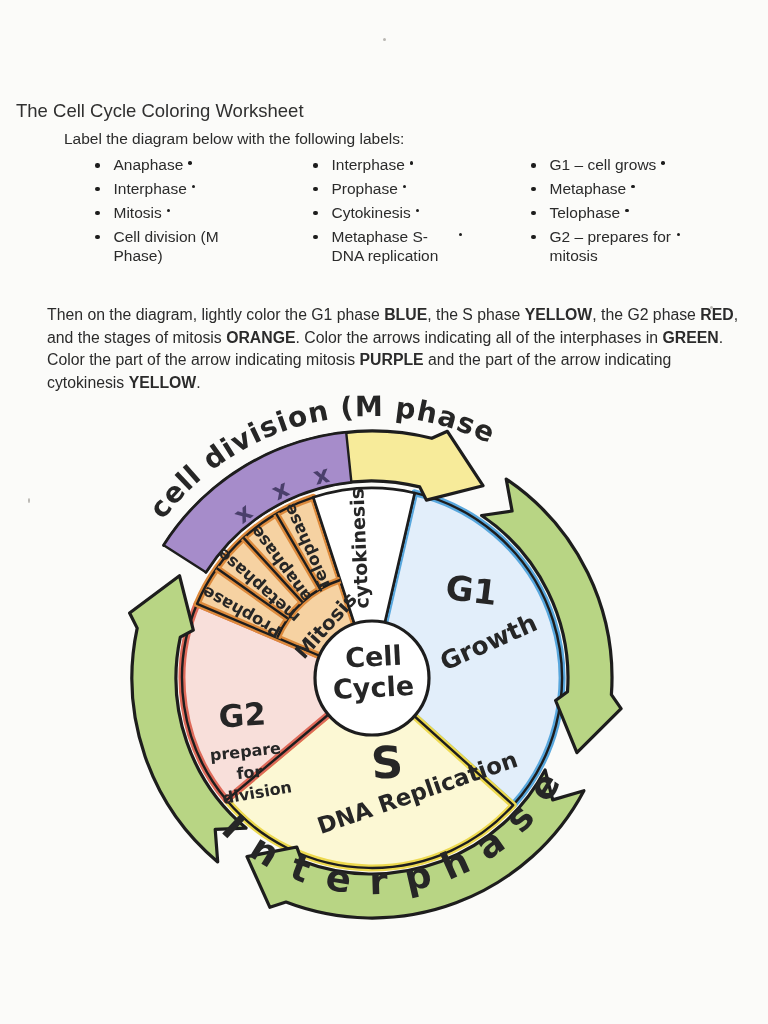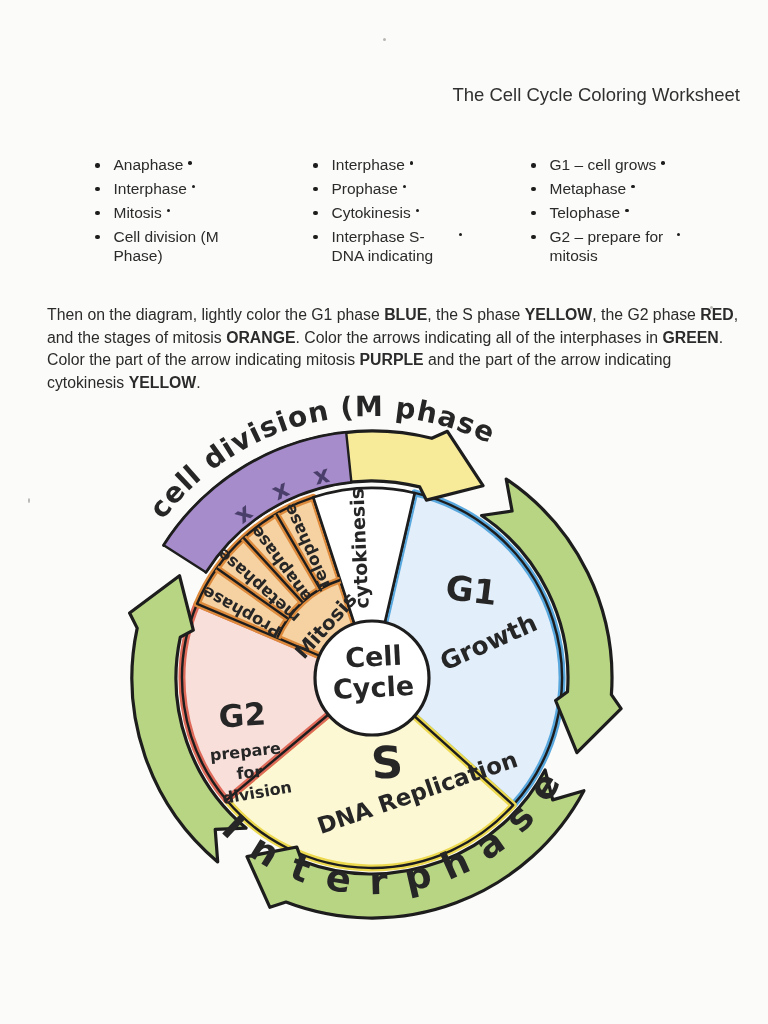--- a/index.html
+++ b/index.html
@@ -2,22 +2,22 @@
 <html><head>
 <meta charset="utf-8">
 <style>
   html,body{margin:0;padding:0;}
   .page{
     width:768px;height:1024px;position:relative;overflow:hidden;
     background:#fbfbf9;color:#2b2b2b;
     font-family:"Liberation Sans",sans-serif;
   }
   .title{
-    position:absolute;top:84px;left:0;width:740px;text-align:right;
-    font-size:18.5px;font-weight:500;color:#303030;margin:0;
+    position:absolute;top:84px;left:0;width:740px;text-align:left;
+    font-size:18.5px;font-weight:500;color:#303030;margin:16px;
   }
   .intro{position:absolute;left:64px;top:130px;font-size:15.5px;margin:0;}
   .col{position:absolute;top:156px;margin:0;padding:0;list-style:none;}
   .col1{left:95px;}
   .col2{left:313px;}
   .col3{left:531px;}
   .col li{display:flex;margin-bottom:5px;line-height:1.22;}
   .blt{width:4.5px;height:4.5px;border-radius:50%;background:#1d1d1d;margin:7px 14px 0 0;flex:none;}
   .adot{width:3.5px;height:3.5px;border-radius:50%;background:#1d1d1d;margin:5px 0 0 5px;flex:none;}
   .lbl{font-size:15.5px;}
@@ -30,20 +30,21 @@
   .hand{font-family:"DejaVu Sans",sans-serif;font-weight:bold;}
   .speck{position:absolute;border-radius:50%;background:#b9b7b2;}
 </style>
 </head>
 <body>
 
 <div class="page">
 
   <h1 class="title">The Cell Cycle Coloring Worksheet</h1>
 
+  <p class="intro">Label the diagram below with the following labels:</p>
 
   <ul class="col col1">
     <li>
         <span class="blt"></span>
         <span class="lbl">Anaphase</span>
         <span class="adot"></span>
       </li>
     <li>
         <span class="blt"></span>
         <span class="lbl">Interphase</span>
@@ -71,21 +72,21 @@
         <span class="lbl">Prophase</span>
         <span class="adot"></span>
       </li>
     <li>
         <span class="blt"></span>
         <span class="lbl">Cytokinesis</span>
         <span class="adot"></span>
       </li>
     <li>
         <span class="blt"></span>
-        <span class="lbl">Interphase S- DNA indicating</span>
+        <span class="lbl">Metaphase S- DNA replication</span>
         <span class="adot"></span>
       </li>
   </ul>
 
   <ul class="col col3">
     <li>
         <span class="blt"></span>
         <span class="lbl">G1 – cell grows</span>
         <span class="adot"></span>
       </li>
@@ -94,21 +95,21 @@
         <span class="lbl">Metaphase</span>
         <span class="adot"></span>
       </li>
     <li>
         <span class="blt"></span>
         <span class="lbl">Telophase</span>
         <span class="adot"></span>
       </li>
     <li>
         <span class="blt"></span>
-        <span class="lbl">G2 – prepare for mitosis</span>
+        <span class="lbl">G2 – prepares for mitosis</span>
         <span class="adot"></span>
       </li>
   </ul>
 
   <p class="instructions" id="coloring-instructions"><span>Then on the diagram, lightly color the G1 phase </span><span class="b">BLUE</span><span>, the S phase </span><span class="b">YELLOW</span><span>, the G2 phase </span><span class="b">RED</span><span>, and the stages of mitosis </span><span class="b">ORANGE</span><span>. Color the arrows indicating all of the interphases in </span><span class="b">GREEN</span><span>. Color the part of the arrow indicating mitosis </span><span class="b">PURPLE</span><span> and the part of the arrow indicating cytokinesis </span><span class="b">YELLOW</span><span>.</span></p>
 
   <svg class="diagram" width="768" height="1024" viewBox="0 0 768 1024">
     <defs>
       <path id="arcpath" fill="none" d="M 162.8 520.3 A 262 262 0 0 1 495.0 446.7"></path>
     </defs>

